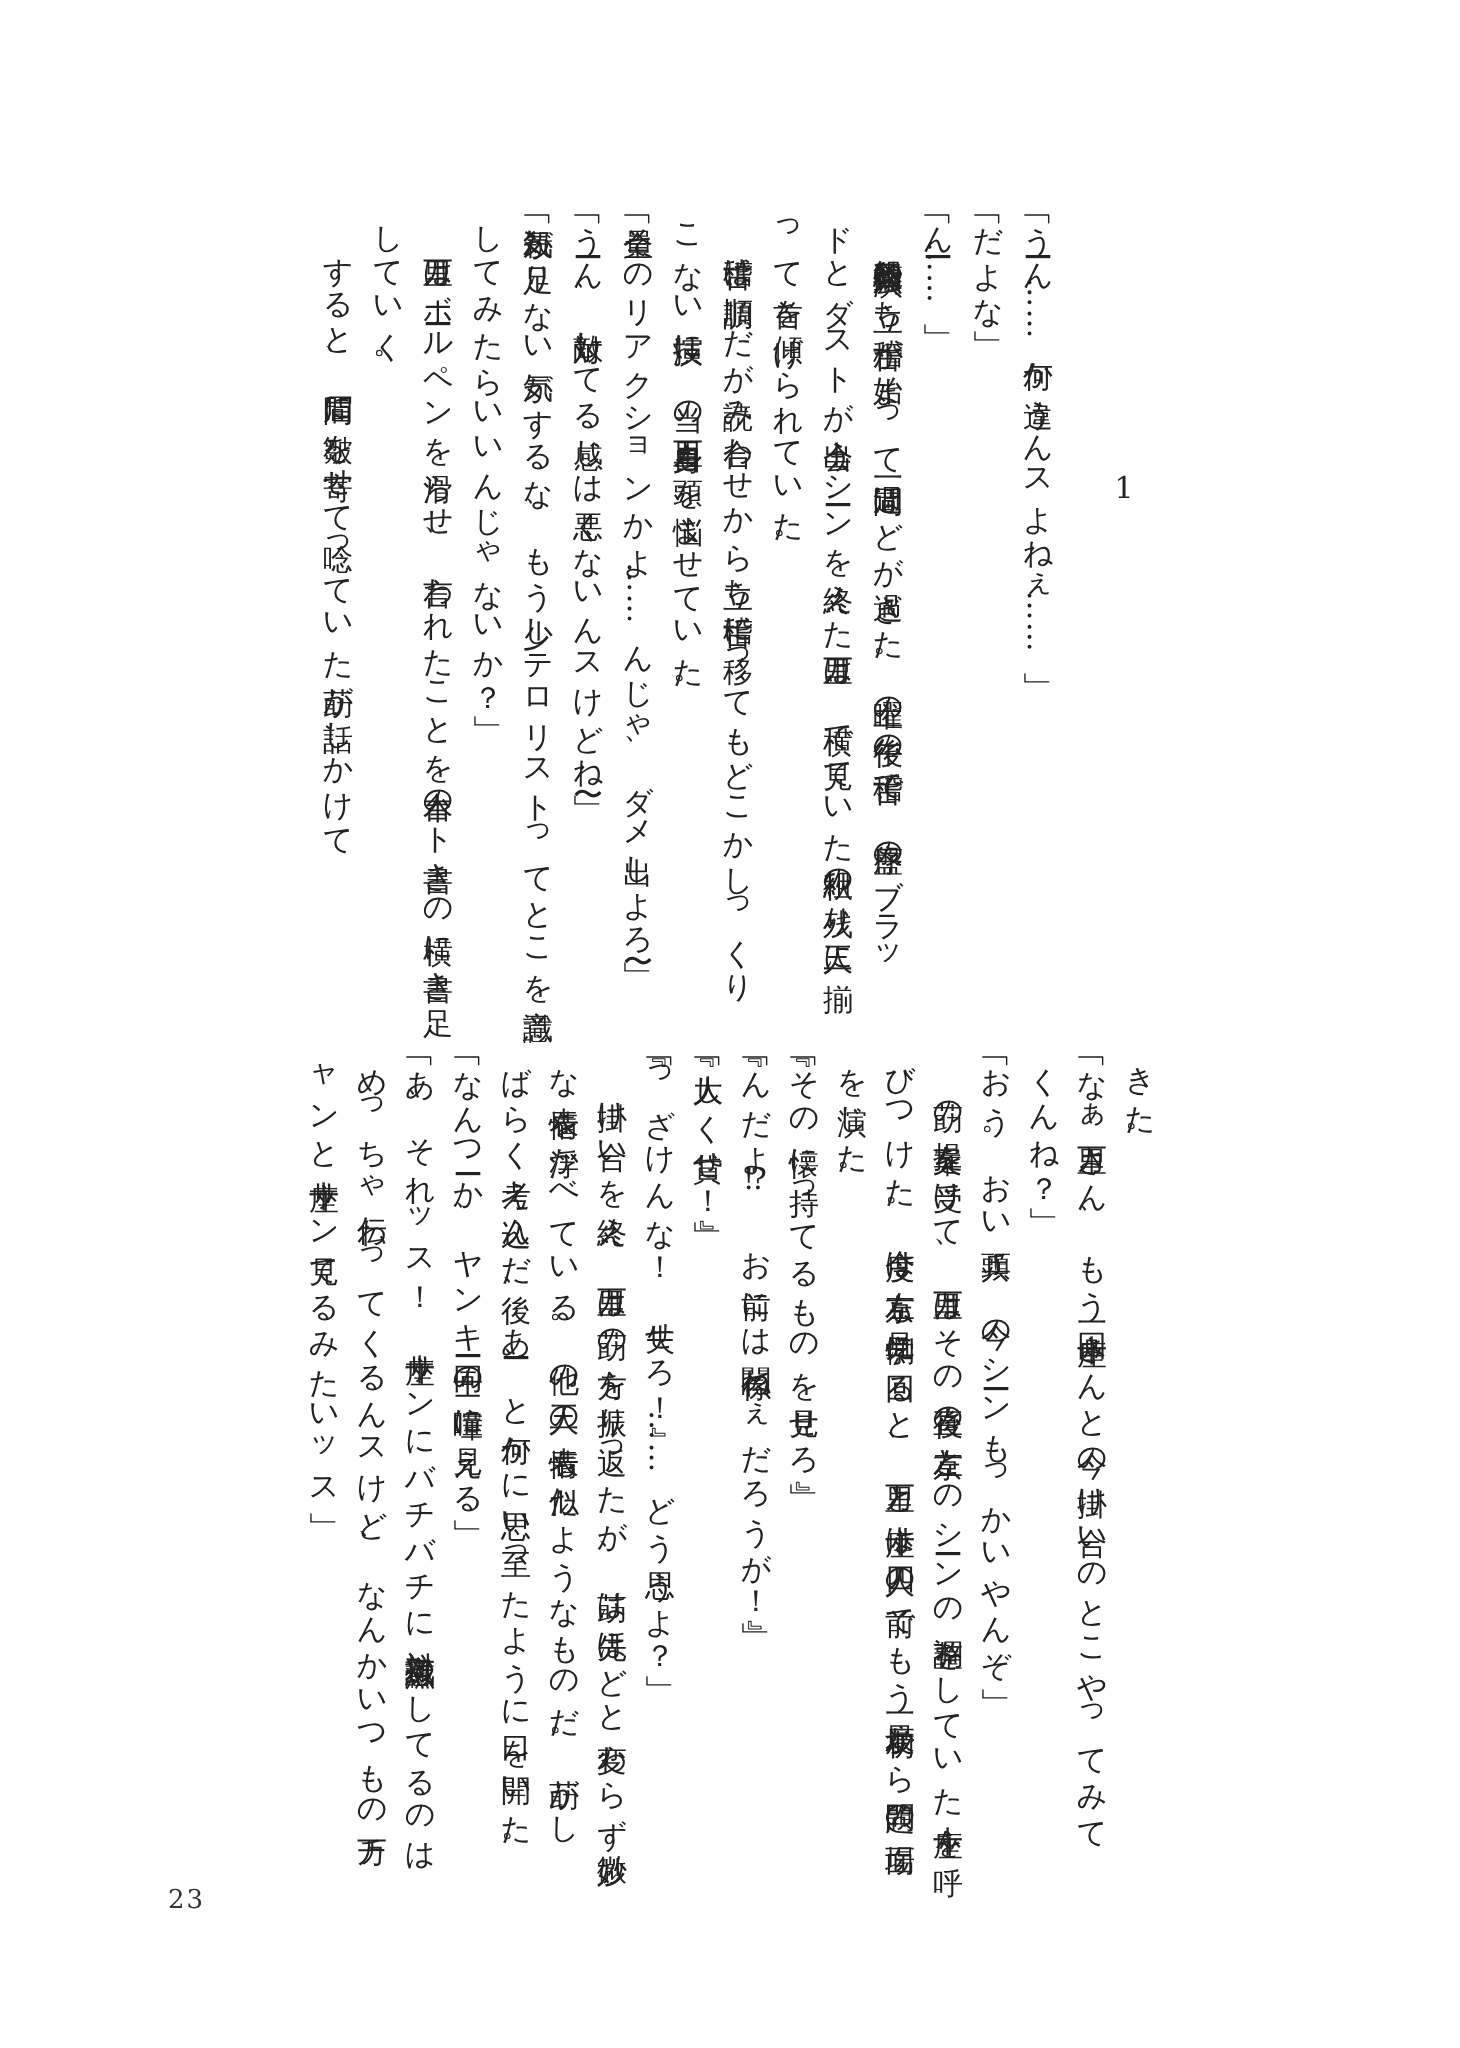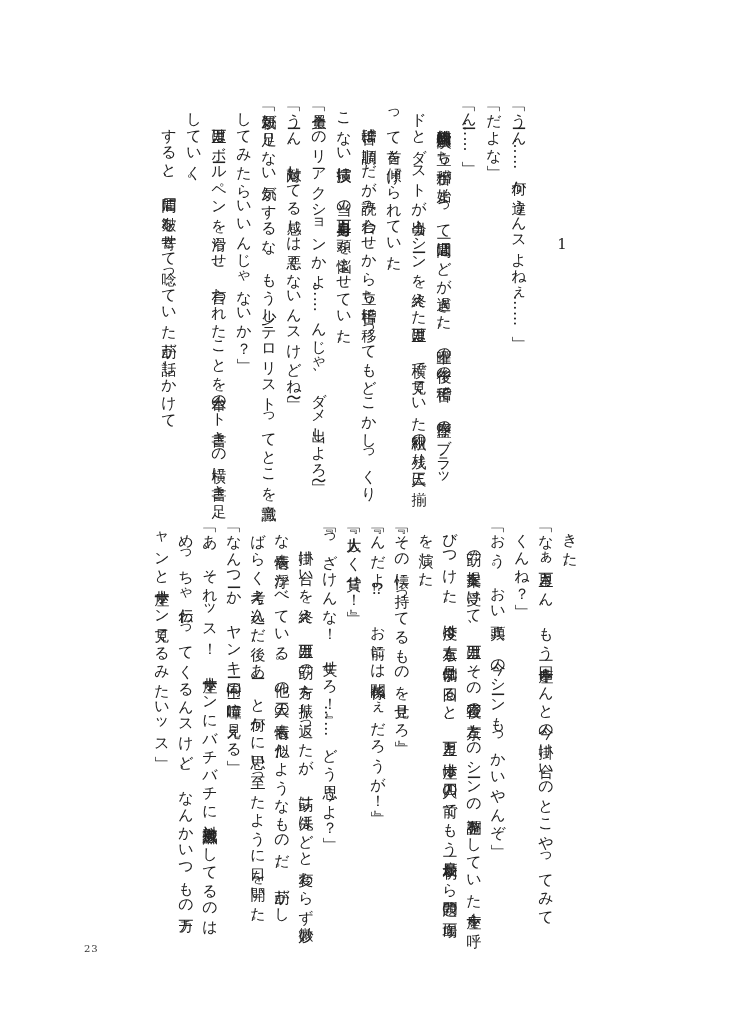--- a/index.html
+++ b/index.html
@@ -51,21 +51,21 @@
   }
   .flow { display: inline-block; height: 100%; }
   .para {
     margin: 0;
     padding: 0;
   }
   .page-number {
     position: absolute;
     left: 84px;
     top: 943px;
-    font-size: 10px;
+    font-size: 13px;
     letter-spacing: 1px;
     color: #333333;
   }
 </style>
 </head>
 <body>
 
 <div class="page">
 
   <section class="tier tier-top">

